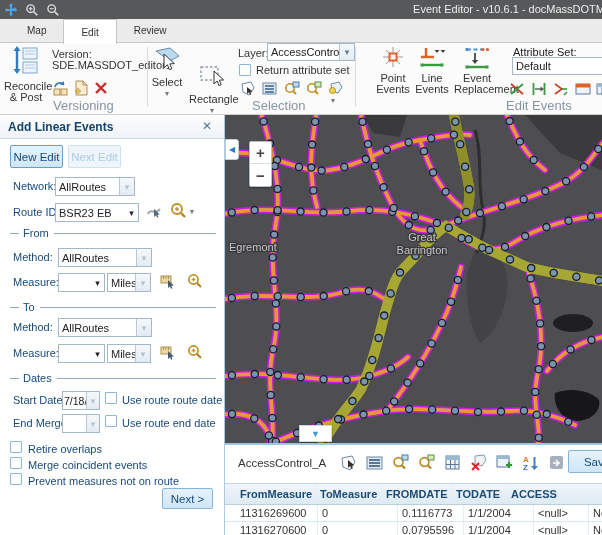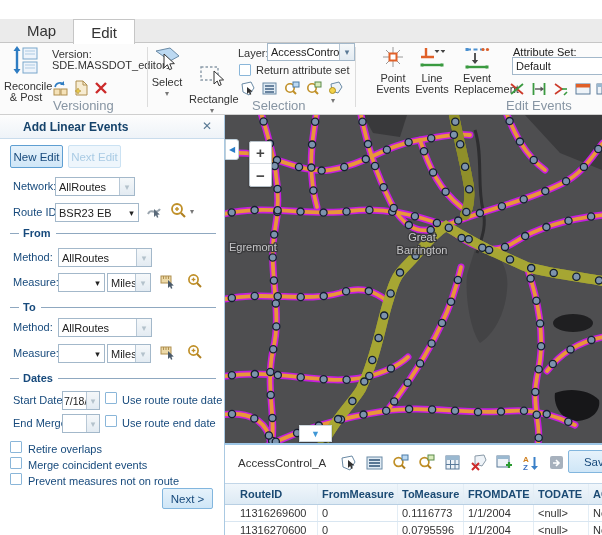--- a/index.html
+++ b/index.html
@@ -10,21 +10,21 @@
   body{font-family:"Liberation Sans",sans-serif;background:#888}
   #app{position:relative;width:602px;height:535px;background:#fff;overflow:hidden;font-size:11px;color:#333}
   .abs{position:absolute}
 
   
   #titlebar{position:absolute;left:0;top:0;width:602px;height:19px;background:#57585a;display:flex;align-items:center;padding-left:4px;gap:7px}
   #titlebar .title{position:absolute;right:-3px;top:3px;color:#ededed;font-size:11px;white-space:nowrap}
 
   
   #tabstrip{position:absolute;left:0;top:19px;width:602px;height:24px;background:#ebebeb;border-bottom:1px solid #c6c6c6;display:flex;padding-left:10px}
-  .tab{height:23px;padding:0 17px;display:flex;align-items:center;font-size:15px;color:#333;position:relative}
+  .tab{height:23px;padding:0 17px;display:flex;align-items:center;font-size:10px;color:#333;position:relative}
   .tab.active{background:#fff;border:1px solid #c6c6c6;border-bottom:none;height:25px;z-index:2}
 
   
   #ribbon{position:absolute;left:0;top:43px;width:602px;height:72px;background:#fbfbfb;border-bottom:1px solid #cfcfcf}
   .vdiv{position:absolute;top:4px;height:60px;width:1px;background:#dcdcdc}
   .grouplabel{position:absolute;font-size:13px;color:#8795a3}
   .bigbtn{position:absolute;text-align:center;font-size:11px;color:#333;line-height:11.5px}
   .mini-caret{position:absolute;font-size:0}
   .mini-caret::before{content:"▾";font-size:8px;color:#777}
   .rlabel{position:absolute;font-size:11px;color:#333;white-space:nowrap}
@@ -39,25 +39,25 @@
   .combo.disab .arrowbox::before{color:#b4c2cc}
 
   .cb{position:absolute;width:12px;height:12px;border:1px solid #8ab6d9;background:#fff;border-radius:1px}
 
   .bluebtn{position:absolute;display:flex;align-items:center;justify-content:center;font-size:11.5px;color:#174a7c;background:linear-gradient(#e6f2fb,#cfe6f7);border:1px solid #82b6de;border-radius:2px}
   .bluebtn.disabled{background:#eef6fc;border-color:#cbe2f3;color:#a9cbe4}
 
   
   #panel{position:absolute;left:0;top:115px;width:225px;height:420px;background:#fff;border-right:1px solid #aac9e2}
   #panel-header{position:absolute;left:0;top:0;width:100%;height:24px;background:linear-gradient(#fdfdfd,#eef3f8);border-bottom:1px solid #c9dcec;display:flex;align-items:center}
-  #panel-header .ptitle{font-size:12px;font-weight:bold;color:#16436b;padding-left:23px}
+  #panel-header .ptitle{font-size:12px;font-weight:bold;color:#16436b;padding-left:8px}
   #panel-close{position:absolute;right:8px;top:4px;width:14px;height:14px;font-size:0;cursor:pointer}
   #panel-close::before{content:"✕";font-size:12px;color:#5a7a95}
   .flabel{position:absolute;font-size:11px;color:#174a7c;white-space:nowrap}
-  .sect{position:absolute;left:10px;right:8px;display:flex;align-items:center;font-size:11px;font-weight:bold;color:#174a7c}
+  .sect{position:absolute;left:10px;right:8px;display:flex;align-items:center;font-size:11px;font-weight:normal;color:#174a7c}
   .sect::before{content:"";width:9px;border-top:1px solid #8fa8c0;margin-right:4px}
   .sect::after{content:"";flex:1;border-top:1px solid #8fa8c0;margin-left:5px}
 
   
   #map{position:absolute;left:225px;top:115px;width:377px;height:328px;background:var(--background);overflow:hidden}
   #map-sep{position:absolute;left:225px;top:443px;width:377px;height:2px;background:#9dc6e6}
   #layer-casing path{stroke:var(--road-casing);stroke-width:7;fill:none;stroke-linecap:round}
   #layer-core path{stroke:var(--road-core);stroke-width:3.8;fill:none;stroke-linecap:round}
   #layer-dots circle{fill:var(--dot-fill);stroke:#141e2e;stroke-width:1.3}
   .yellow-casing{stroke:#8f8f2a;stroke-width:10;fill:none;stroke-linecap:round}
@@ -85,24 +85,42 @@
   .c1{width:82px}.c2{width:80px}.c3{width:66px}.c4{width:70px}.c5{width:55px}.c6{width:60px;border-right:none!important}
   #thead{top:38px;height:22px;background:linear-gradient(#f0f6fb,#ddeaf4);border-top:1px solid #c2d6e8;border-bottom:1px solid #b8cfe3;font-weight:bold;color:#1b4a73;font-size:11px}
   .trow{height:17px;font-size:11px;color:#333;border-bottom:1px solid #d9e6f1}
   #trow0{top:60px}#trow1{top:77px}
 </style>
 </head>
 <body>
 
 <div id="app">
 
+  <div id="titlebar">
+    <svg width="14" height="14" viewBox="0 0 16 16">
+        <path d="M8 0l2.4 2.6H9.1v3.3h3.3V4.6L15 8l-2.6 2.4V9.1H9.1v3.3h1.3L8 15l-2.4-2.6h1.3V9.1H3.6v1.3L1 8l2.6-2.4v1.3h3.3V3.6H5.6z" fill="#4da3e8"></path>
+      </svg>
+    <svg width="14" height="14" viewBox="0 0 16 16">
+        <circle cx="6.5" cy="6.5" r="4.3" fill="none" stroke="#dcdcdc" stroke-width="1.6"></circle>
+        <line x1="10" y1="10" x2="14" y2="14" stroke="#dcdcdc" stroke-width="2"></line>
+        <line x1="4.5" y1="6.5" x2="8.5" y2="6.5" stroke="#dcdcdc" stroke-width="1.3"></line>
+        <line x1="6.5" y1="4.5" x2="6.5" y2="8.5" stroke="#dcdcdc" stroke-width="1.3"></line>
+      </svg>
+    <svg width="14" height="14" viewBox="0 0 16 16">
+        <circle cx="6.5" cy="6.5" r="4.3" fill="none" stroke="#dcdcdc" stroke-width="1.6"></circle>
+        <line x1="10" y1="10" x2="14" y2="14" stroke="#dcdcdc" stroke-width="2"></line>
+        <line x1="4.5" y1="6.5" x2="8.5" y2="6.5" stroke="#dcdcdc" stroke-width="1.3"></line>
+      </svg>
+    <span class="title">Event Editor - v10.6.1 - docMassDOTM</span>
+  </div>
 
   <div id="tabstrip">
     <div class="tab">Map</div>
     <div class="tab active">Edit</div>
+    <div class="tab">Review</div>
   </div>
 
   <div id="ribbon">
 
     <div class="bigbtn" style="left:4px;top:3px;width:44px;height:62px">
       <svg width="28" height="32" viewBox="0 0 28 32">
         <path d="M5 2v24" stroke="#2e7cc2" stroke-width="2.4" fill="none"></path>
           <path d="M5 0l3.5 5h-7z" fill="#2e7cc2"></path>
           <path d="M5 28l3.5-5h-7z" fill="#2e7cc2"></path>
         <rect x="11" y="2" width="14" height="11" fill="#eef4fb" stroke="#7aa7cc"></rect>
@@ -660,21 +678,20 @@
           <path d="M5 9h5M8 6l3 3-3 3" stroke="#fff" stroke-width="1.6" fill="none"></path>
         </svg>
       <svg class="ticon" style="opacity:.55" viewBox="0 0 17 17">
           <line x1="3" y1="2" x2="3" y2="15" stroke="#6aaa6a" stroke-width="2"></line>
           <line x1="14" y1="2" x2="14" y2="15" stroke="#6aaa6a" stroke-width="2"></line>
           <line x1="5" y1="8.5" x2="12" y2="8.5" stroke="#7a8a7a" stroke-width="1.4"></line>
         </svg>
       <div class="bluebtn" id="save-btn">Save</div>
     </div>
     <div class="tgrid" id="thead">
-      <div class="c c1">RouteID</div>
       <div class="c c2">FromMeasure</div>
       <div class="c c3">ToMeasure</div>
       <div class="c c4">FROMDATE</div>
       <div class="c c5">TODATE</div>
       <div class="c c6">ACCESS</div>
     </div>
     <div class="tgrid trow" id="trow0">
       <div class="c c1">11316269600</div>
       <div class="c c2">0</div>
       <div class="c c3">0.1116773</div>

